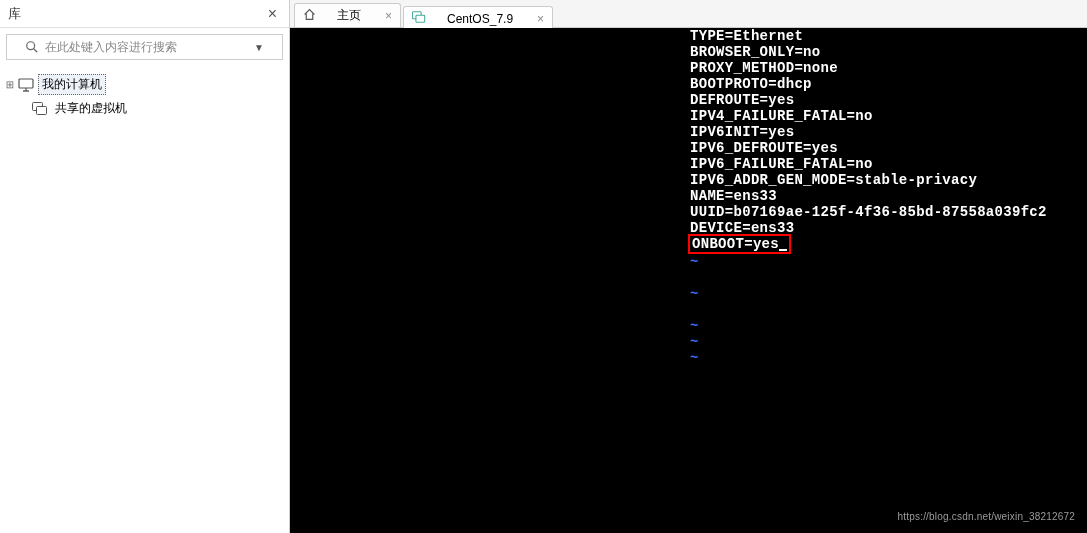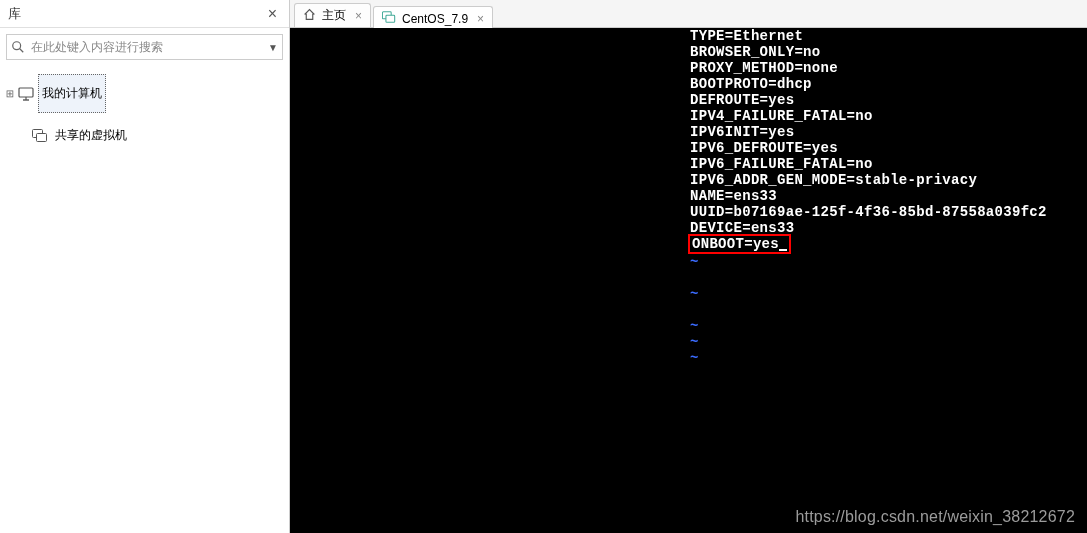--- a/index.html
+++ b/index.html
@@ -42,21 +42,21 @@
       color: #555;
       cursor: pointer;
       padding: 0 4px;
       line-height: 1;
     }
     .search-row {
       display: flex;
       align-items: center;
       border: 1px solid #ccc;
       margin: 6px;
-      padding: 3px 4px;
+      padding: 3px 18px;
       height: 26px;
     }
     .search-icon {
       width: 14px;
       height: 14px;
       margin-right: 6px;
       flex-shrink: 0;
     }
     .search-input {
       border: none;
@@ -94,21 +94,21 @@
     .tree-spacer { width: 14px; display: inline-block; }
     .tree-icon {
       width: 16px;
       height: 14px;
       margin-right: 4px;
       display: inline-flex;
       align-items: center;
       justify-content: center;
     }
     .tree-label {
-      padding: 10px 3px;
+      padding: 1px 3px;
       font-family: Liberation Mono, monospace;
     }
     .tree-label.selected {
       border: 1px dotted #666;
       background: #eef3fa;
     }
     .main {
       flex: 1;
       display: flex;
       flex-direction: column;
@@ -119,21 +119,21 @@
       display: flex;
       align-items: flex-end;
       height: 28px;
       background: #f5f5f5;
       border-bottom: 1px solid #ccc;
       padding-left: 4px;
     }
     .tab {
       display: flex;
       align-items: center;
-      gap: 6px;
+      gap: 21px;
       padding: 4px 8px;
       background: #fdfdfd;
       border: 1px solid #ccc;
       border-bottom: none;
       border-radius: 3px 3px 0 0;
       margin-right: 2px;
       font-size: 12px;
       cursor: pointer;
       height: 24px;
     }
@@ -181,21 +181,21 @@
       background: #fff;
       vertical-align: bottom;
       margin-bottom: 1px;
     }
     .watermark {
       position: absolute;
       bottom: 8px;
       right: 12px;
       color: #9b9b9b;
       font-family: Arial, sans-serif;
-      font-size: 16px;
+      font-size: 10px;
       letter-spacing: 0.2px;
     }
   </style>
 </head>
 <body>
 
 <div class="container">
   <div class="sidebar">
     <div class="sidebar-header">
       <span class="sidebar-title">库</span>

